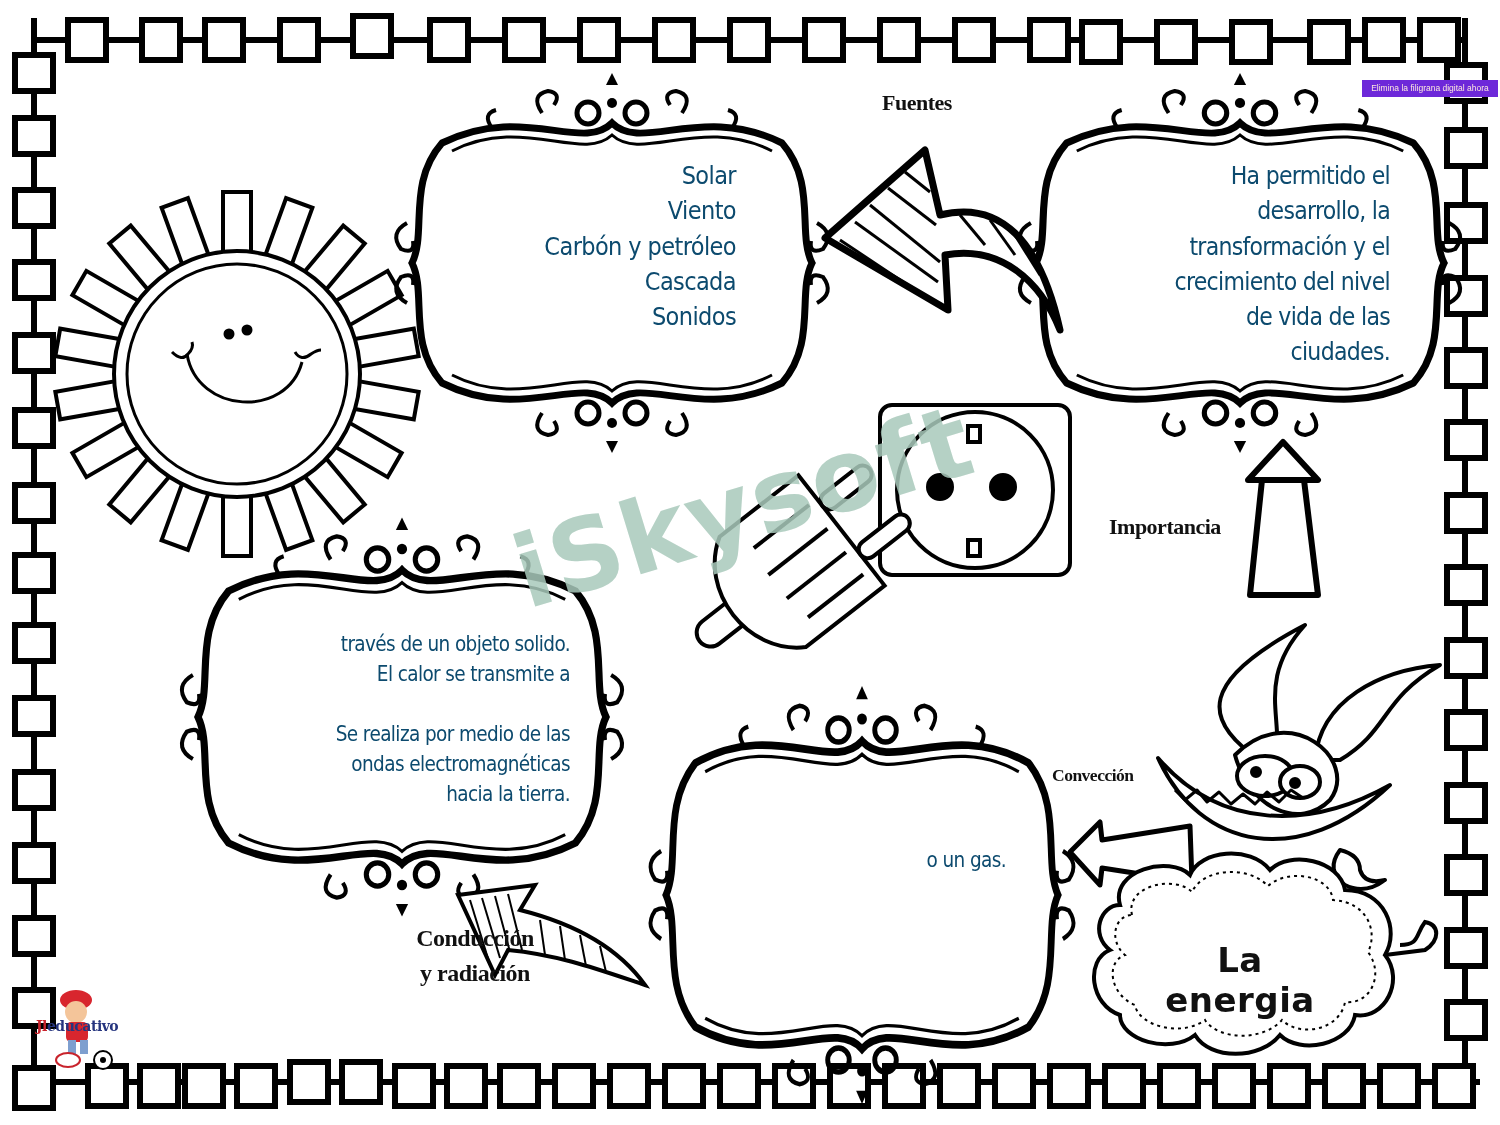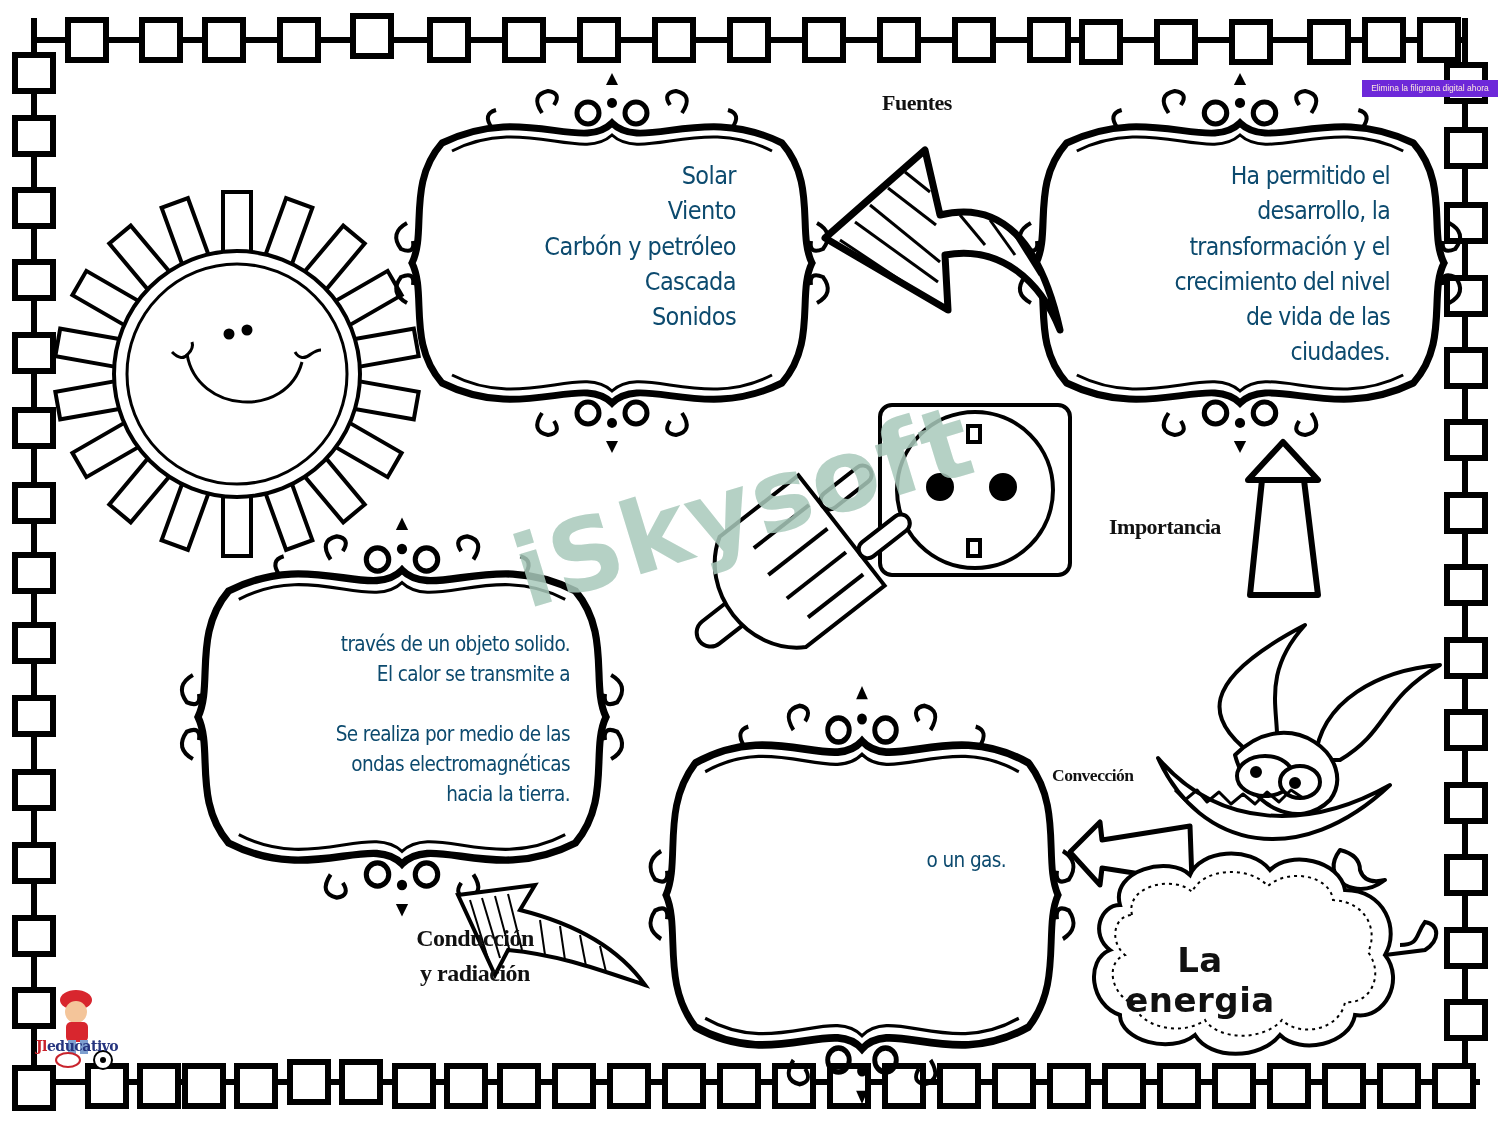--- a/index.html
+++ b/index.html
@@ -10,31 +10,31 @@
                 color:#0c4a6e; font-stretch:condensed; }
   .ft-sources { left:488px; top:158px; width:248px; font-size:25px; line-height:35.3px; letter-spacing:-0.6px; }
   .ft-importance { left:1100px; top:158px; width:290px; font-size:24.5px; line-height:35.3px; letter-spacing:-0.7px; }
   .ft-conduction { left:235px; top:629px; width:335px; font-size:20.5px; line-height:30px; letter-spacing:-0.6px; }
   .ft-convection { left:716px; top:845px; width:290px; font-size:20.5px; line-height:30px; letter-spacing:-0.6px; }
   .label { position:absolute; font-family:Liberation Serif, serif; font-weight:bold; color:#111; letter-spacing:-0.5px; }
   .lbl-fuentes { left:882px; top:90px; font-size:22px; }
   .lbl-importancia { left:1097px; top:514px; font-size:22px;margin-left:12px; }
   .lbl-conveccion { left:1052px; top:765px; font-size:17.5px; }
   .lbl-conduccion { left:395px; top:921px; width:160px; text-align:center; font-size:24px; line-height:35px; }
-  .title-cloud { position:absolute; left:1100px; top:940px; width:200px; text-align:center;
+  .title-cloud { position:absolute; left:1140px; top:940px; width:200px; text-align:center;
                  font-family:"DejaVu Sans", sans-serif; font-weight:bold; font-size:34px; letter-spacing:0.5px; color:#111; }
   .watermark-banner { position:absolute; left:1362px; top:80px; width:136px; height:17px; background:#6d28d9;
                       color:#fde9df; font-size:8.5px; line-height:17px; text-align:center; white-space:nowrap;
                       font-family:"Liberation Sans", sans-serif; }
   .watermark-logo { position:absolute; left:500px; top:520px; font-family:"DejaVu Sans", sans-serif;
                     font-weight:bold; font-size:100px; color:#a9c9bb; opacity:0.85; transform:rotate(-17deg);
                     transform-origin:left top; letter-spacing:2px; }
   .logo-badge { position:absolute; left:38px; top:982px; width:95px; height:90px; }
   .logo-text { position:absolute; left:36px; top:1018px; font-family:"DejaVu Serif", serif; font-weight:bold;
-               font-size:14px; color:#26357f; letter-spacing:-0.5px;margin-top:20px; }
+               font-size:14px; color:#26357f; letter-spacing:-0.5px; }
   .logo-text .logo-first { color:#c8232c; }
 </style>
 </head>
 <body>
 
 <svg id="border-svg" width="1500" height="1125" viewBox="0 0 1500 1125">
   <g fill="#fff" stroke="#000" stroke-width="6" stroke-linejoin="miter">
 
     <line x1="34" y1="40" x2="1465" y2="40"></line>
     <line x1="34" y1="18" x2="34" y2="1080"></line>

